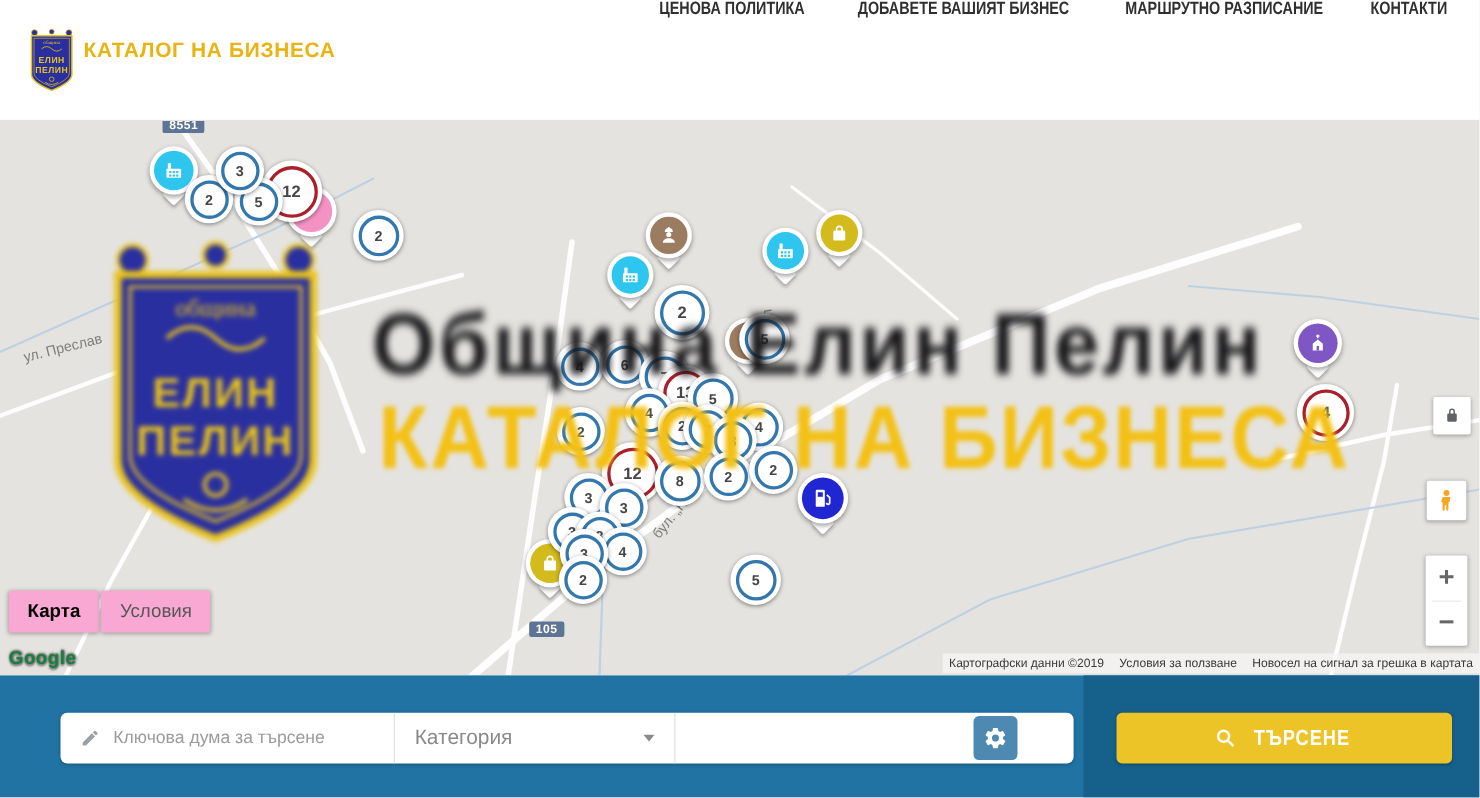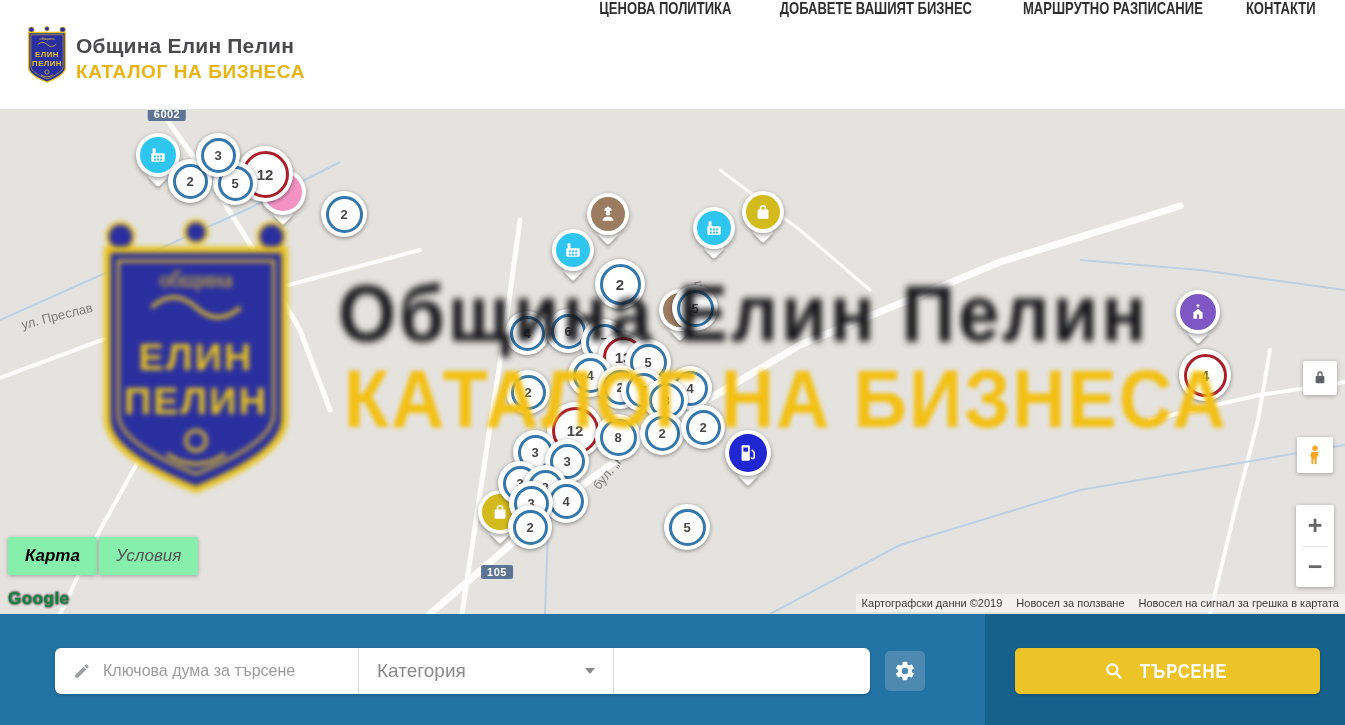--- a/index.html
+++ b/index.html
@@ -46,32 +46,32 @@
 
   
   .gm-btn{position:absolute;background:#fff;box-shadow:0 1px 4px rgba(0,0,0,.3);border-radius:2px;display:flex;align-items:center;justify-content:center;cursor:pointer;z-index:8;}
   .lock-btn{left:1303px;top:251px;width:34px;height:34px;}
   .pegman-btn{left:1297px;top:327px;width:36px;height:36px;}
   .zoom-box{position:absolute;left:1296px;top:395px;width:38px;height:82px;background:#fff;box-shadow:0 1px 4px rgba(0,0,0,.3);border-radius:2px;z-index:8;display:flex;flex-direction:column;}
   .zoom-box .zbtn{flex:1;display:flex;align-items:center;justify-content:center;font-size:25px;font-weight:bold;color:#666;cursor:pointer;}
   .zoom-box .zdiv{height:1px;background:#e6e6e6;margin:0 6px;}
 
   .maptype{position:absolute;left:8px;top:427px;display:flex;gap:2px;z-index:8;}
-  .maptype .mt{background:#86efac;height:38px;display:flex;align-items:center;justify-content:center;padding:0 17px;font-size:17px;box-shadow:0 1px 4px rgba(0,0,0,.3);border-radius:2px;cursor:pointer;font-style:italic;}
+  .maptype .mt{background:#f9a8d4;height:38px;display:flex;align-items:center;justify-content:center;padding:0 17px;font-size:17px;box-shadow:0 1px 4px rgba(0,0,0,.3);border-radius:2px;cursor:pointer;}
   .maptype .mt.active{font-weight:bold;color:#000;}
   .maptype .mt.inactive{color:#565656;}
 
   .google-logo{position:absolute;left:8px;bottom:5px;z-index:8;color:#15803d;font-size:17px;font-weight:bold;letter-spacing:.5px;text-shadow:0 0 2px #777,0 1px 2px #777,0 -1px 2px #777,1px 0 2px #777;cursor:pointer;}
   .attribution{position:absolute;right:0;bottom:2px;z-index:8;display:flex;gap:14px;background:rgba(245,245,245,.75);padding:3px 6px;font-size:11px;color:#3a3a3a;}
   .attribution span{white-space:nowrap;cursor:pointer;}
 
   
   .searchbar{position:absolute;left:0;top:614px;width:1345px;height:111px;background:var(--search-bar-bg);z-index:20;}
   .search-panel-right{position:absolute;right:0;top:0;width:360px;height:111px;background:var(--search-panel-bg);}
-  .filter-box{position:absolute;left:55px;top:34px;width:815px;height:46px;background:#fff;border-radius:6px;display:flex;align-items:stretch;box-shadow:0 1px 3px rgba(0,0,0,.2);}
+  .filter-box{position:absolute;left:55px;top:34px;width:921px;height:46px;background:#fff;border-radius:6px;display:flex;align-items:stretch;box-shadow:0 1px 3px rgba(0,0,0,.2);}
   .filter-seg{display:flex;align-items:center;position:relative;}
   .seg-keyword{width:303px;padding-left:18px;gap:12px;}
   .seg-keyword input{border:0;outline:none;font-size:16px;color:#555;width:230px;font-family:"Liberation Sans",sans-serif;background:transparent;}
   .seg-keyword input::placeholder{color:#9b9b9b;}
   .seg-select{width:254px;padding:0 18px;justify-content:space-between;cursor:pointer;}
   .seg-select .sel-label{font-size:19px;color:#8a8a8a;}
   .caret{width:0;height:0;border-left:5px solid transparent;border-right:5px solid transparent;border-top:6px solid #8a8a8a;}
   .seg-div{width:1px;background:#ddd;margin:0;}
   .gear-btn{position:absolute;left:885px;top:37px;width:40px;height:40px;background:var(--gear-button-bg);border-radius:5px;display:flex;align-items:center;justify-content:center;cursor:pointer;}
   .search-btn{position:absolute;left:30px;top:34px;width:305px;height:46px;background:var(--accent-yellow);border:none;border-radius:5px;display:flex;align-items:center;justify-content:center;gap:12px;cursor:pointer;box-shadow:0 1px 3px rgba(0,0,0,.25);}
@@ -98,21 +98,20 @@
   </defs>
 </svg>
 
 <div class="page">
 
   <div class="header">
     <svg class="logo-svg" width="46" height="60" viewBox="0 0 100 130">
         <use href="#crest-def"></use>
       </svg>
     <div class="title-block">
-      <div class="t1">Община Елин Пелин</div>
       <div class="t2">КАТАЛОГ НА БИЗНЕСА</div>
     </div>
     <div class="nav">
       <div class="nav-item">ЦЕНОВА ПОЛИТИКА</div>
       <div class="nav-item">ДОБАВЕТЕ ВАШИЯТ БИЗНЕС</div>
       <div class="nav-item">МАРШРУТНО РАЗПИСАНИЕ</div>
       <div class="nav-item">КОНТАКТИ</div>
     </div>
   </div>
 
@@ -129,21 +128,21 @@
         <path d="M720 60 L800 120 870 180" stroke-width="3"></path>
       </g>
       <g stroke="#bcd0e2" fill="none" stroke-width="2">
         <path d="M0 210 L130 152 250 98 340 52"></path>
         <path d="M545 504 L548 420 560 370"></path>
         <path d="M770 504 L900 435 1080 380 1345 335"></path>
         <path d="M1345 180 L1200 160 1080 150"></path>
       </g>
     </svg>
 
-    <div class="road-label" style="left:167px;top:4px">6002</div>
+    <div class="road-label" style="left:167px;top:4px">8551</div>
     <div class="road-label" style="left:497px;top:462px">105</div>
     <div class="street-label" style="left:57px;top:206px;transform:translate(-50%,-50%) rotate(-14deg)">ул. Преслав</div>
     <div class="street-label" style="left:622px;top:345px;transform:translate(-50%,-50%) rotate(-51deg)">бул. „Новосел</div>
     <div class="street-label" style="left:700px;top:178px;transform:translate(-50%,-50%) rotate(80deg)">ци</div>
 
     <div class="markers" id="markers">
         <div class="pin" style="left: 283px; top: 82px; width: 46px; height: 46px;">
           <div class="tail"></div>
     <div class="head">
       <div class="inner" style="background:#f492c4"></div>
@@ -458,21 +457,21 @@
     </div>
 
     <div class="maptype">
       <div class="mt active">Карта</div>
       <div class="mt inactive">Условия</div>
     </div>
 
     <div class="google-logo">Google</div>
     <div class="attribution">
       <span>Картографски данни ©2019</span>
-      <span>Новосел за ползване</span>
+      <span>Условия за ползване</span>
       <span>Новосел на сигнал за грешка в картата</span>
     </div>
   </div>
 
   <div class="searchbar">
     <div class="search-panel-right">
       <button class="search-btn">
         <svg width="20" height="20" viewBox="0 0 24 24">
             <circle cx="10" cy="10" r="6" fill="none" stroke="#fff" stroke-width="2.6"></circle>
             <line x1="14.6" y1="14.6" x2="20" y2="20" stroke="#fff" stroke-width="2.6" stroke-linecap="round"></line>

